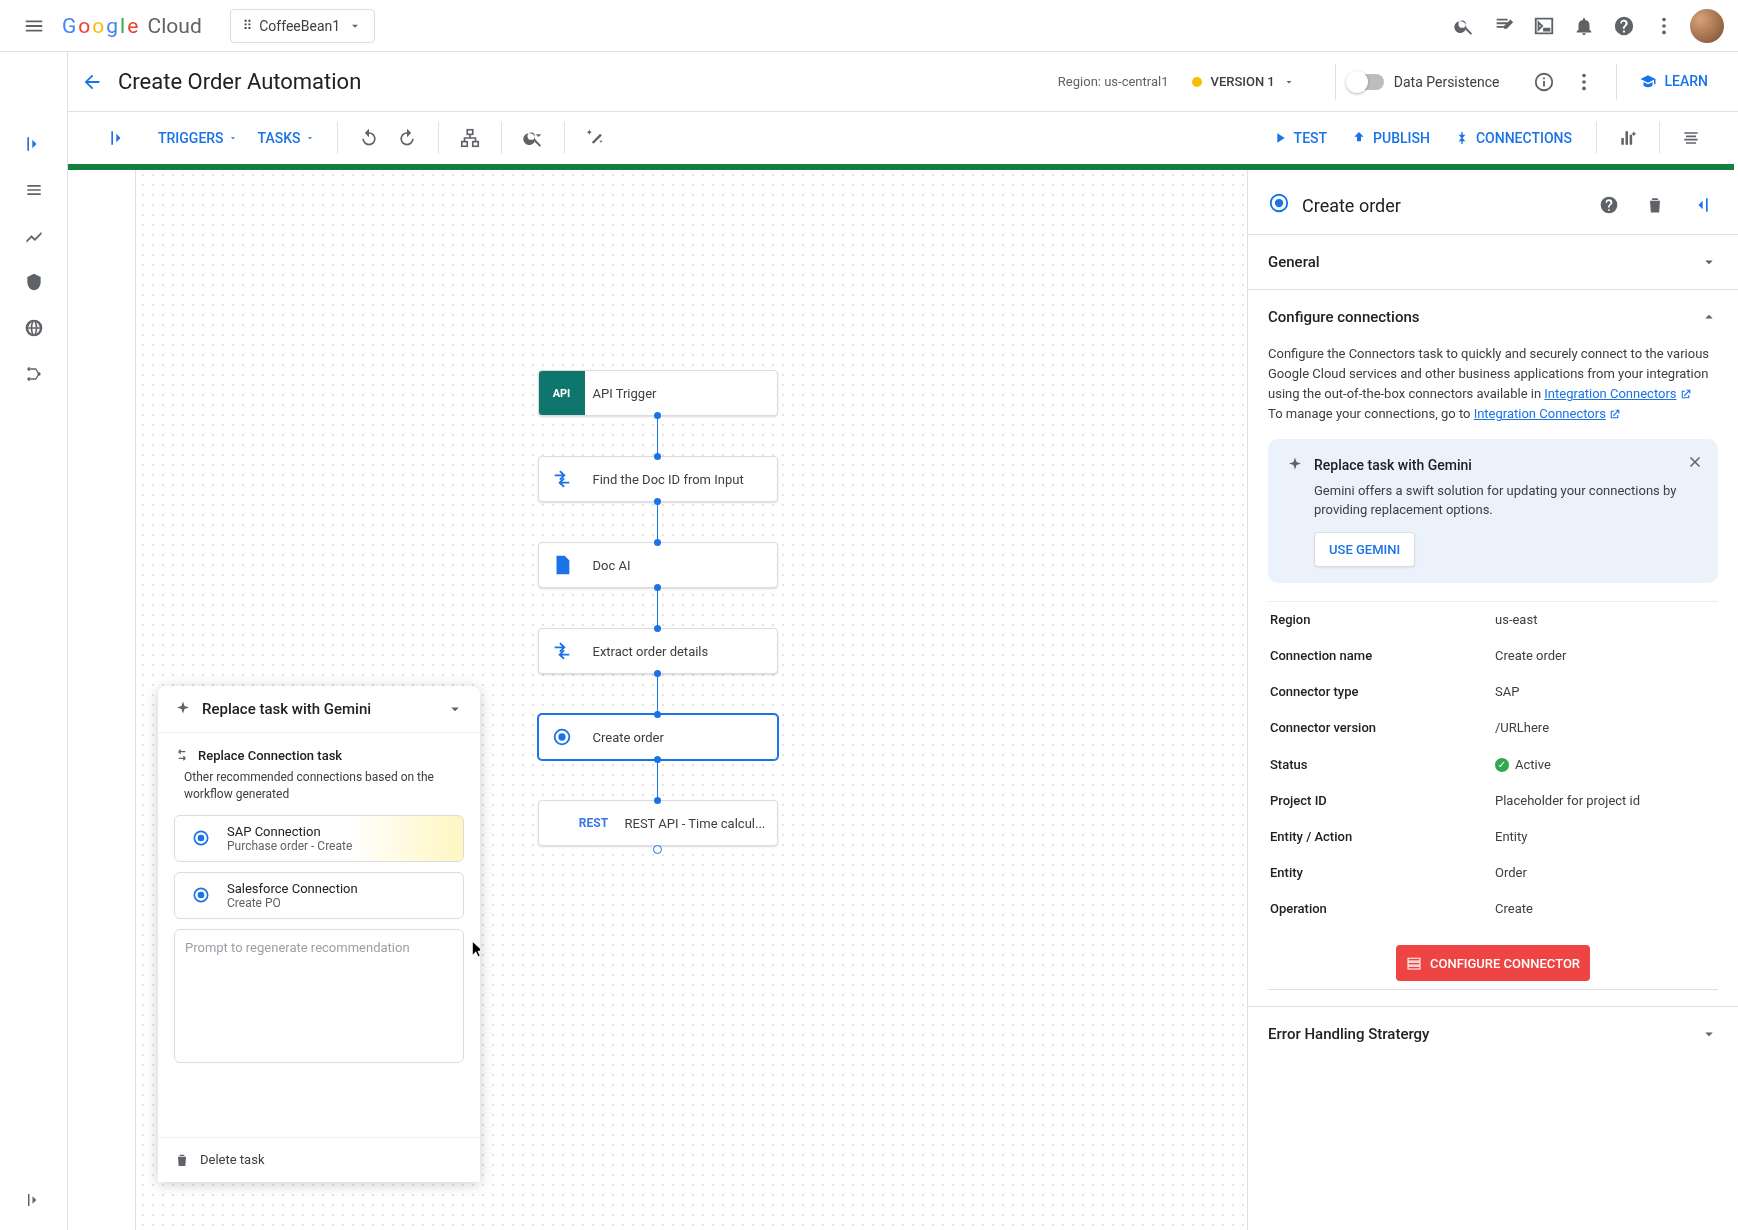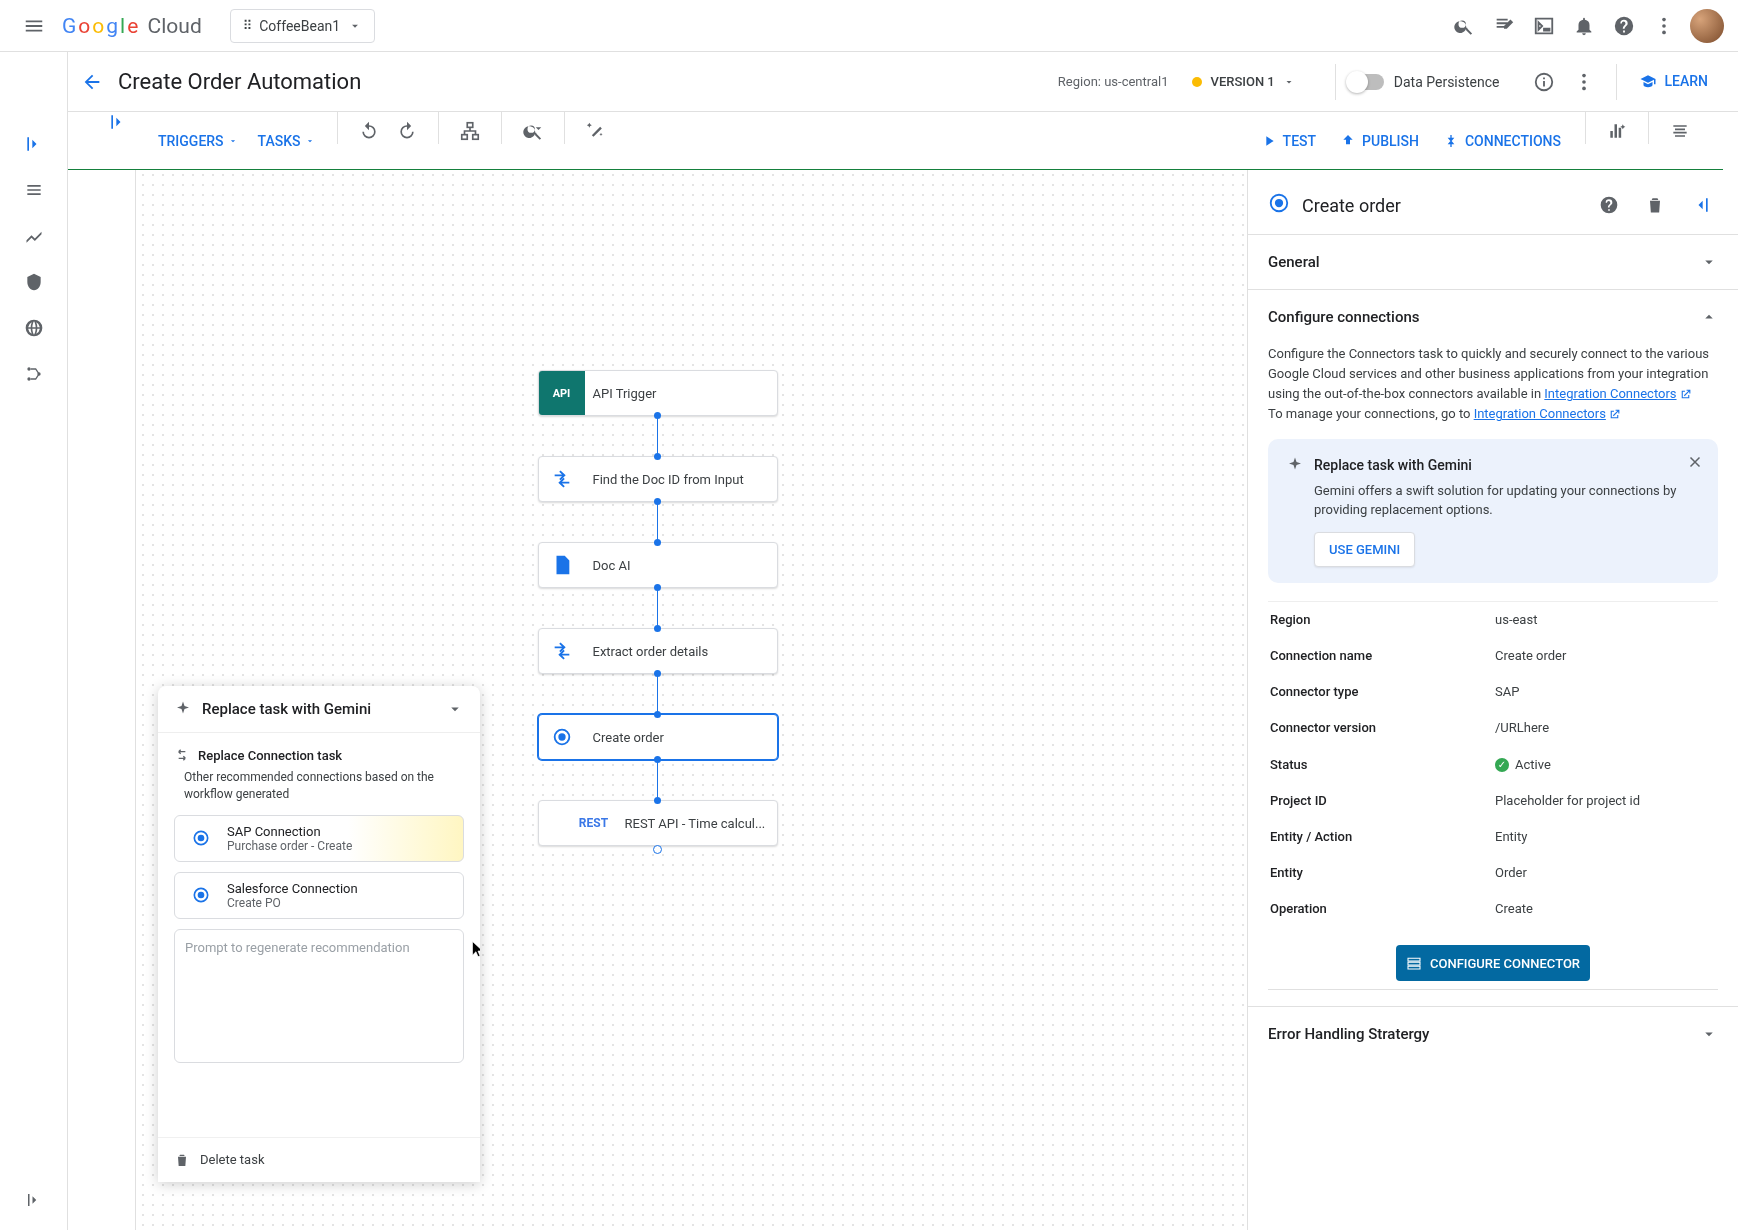--- a/index.html
+++ b/index.html
@@ -36,21 +36,21 @@
   .left-rail { position:absolute; top:52px; left:0; width:68px; bottom:0; border-right:1px solid #e0e0e0; background:#fff; display:flex;flex-direction:column;align-items:center;padding-top:8px;gap:6px;}
   .left-rail .rail-icon{width:40px;height:40px;display:flex;align-items:center;justify-content:center;color:#5f6368;cursor:pointer;border-radius:50%;}
   .rail-icon.active{color:#1a73e8}
   .rail-bottom{margin-top:auto;margin-bottom:10px;}
 
   
   .brand-rail { position:absolute; left:0; top:52px; width:68px; height:60px; display:flex; align-items:center; justify-content:center;}
   .brand-rail svg{width:28px;height:28px}
 
   
-  .canvas-toolbar { position:absolute; top:112px; left:68px; right:15px; height:58px; border-bottom:1px solid #15803d; display:flex; padding:0 24px;}
+  .canvas-toolbar { position:absolute; top:112px; left:68px; right:4px; height:58px; border-bottom:6px solid #15803d; display:flex; align-items:center; padding:0 24px;}
   .mini-panel-bar { width:52px; display:flex; justify-content:center; margin-right:4px;}
   .mini-panel-bar svg{color:#1a73e8}
   .tb-link { color:#1a73e8; font-size:14px; font-weight:500; display:flex;align-items:center;gap:4px; cursor:pointer; padding:0 10px; }
   .tb-link svg.dd{width:10px;height:10px;fill:#1a73e8}
   .tb-sep { width:1px; height:32px; background:#e0e0e0; margin:0 12px; }
   .tb-icon { width:38px;height:38px;display:flex;align-items:center;justify-content:center;color:#5f6368;cursor:pointer;border-radius:4px;}
   .canvas-toolbar .spacer{flex:1}
   .tb-action{display:flex;align-items:center;gap:6px;color:#1a73e8;font-size:14px;font-weight:500;cursor:pointer;padding:0 12px;}
   .tb-action svg{width:16px;height:16px;fill:#1a73e8}
 
@@ -114,21 +114,21 @@
   .rp-card .ch{display:flex;align-items:center;gap:10px;font-weight:500;font-size:14px;color:#202124;margin-bottom:6px;}
   .rp-card .close{position:absolute;top:14px;right:14px;cursor:pointer}
   .rp-card .cd{font-size:13px;color:#3c4043;line-height:1.45;margin-left:28px;margin-bottom:12px}
   .rp-card button{margin-left:28px;background:#fff;border:1px solid #dadce0;color:#1a73e8;font-weight:500;font-size:13px;padding:9px 14px;border-radius:4px;cursor:pointer;box-shadow:0 1px 2px rgba(0,0,0,.08)}
   .kv{display:grid;grid-template-columns:1fr 1fr;font-size:13px;border-top:1px solid #eee}
   .kv>div{padding:8px 2px;}
   .kv .k{font-weight:500;color:#202124}
   .kv .v{color:#3c4043;display:flex;align-items:center;gap:6px}
   .status-dot{width:14px;height:14px;border-radius:50%;background:#34a853;display:inline-flex;align-items:center;justify-content:center;color:#fff;font-size:10px}
   .config-btn-wrap{display:flex;justify-content:center;padding:18px 0 8px;border-bottom:1px solid #e0e0e0}
-  .config-btn{background:#0369a1;color:#fff;border:none;padding:10px 10px;border-radius:4px;font-size:13px;font-weight:500;display:flex;align-items:center;gap:8px;cursor:pointer}
+  .config-btn{background:#ef4444;color:#fff;border:none;padding:10px 10px;border-radius:4px;font-size:13px;font-weight:500;display:flex;align-items:center;gap:8px;cursor:pointer}
   .config-btn svg{width:16px;height:16px;fill:#fff}
 
   .ext-link { display:inline-flex; align-items:center; gap:2px; }
   .ext-link svg{width:13px;height:13px;fill:#1a73e8;vertical-align:middle}
 </style>
 </head>
 <body>
 
 <div class="top-bar">
   <div class="hamburger icon-btn">

